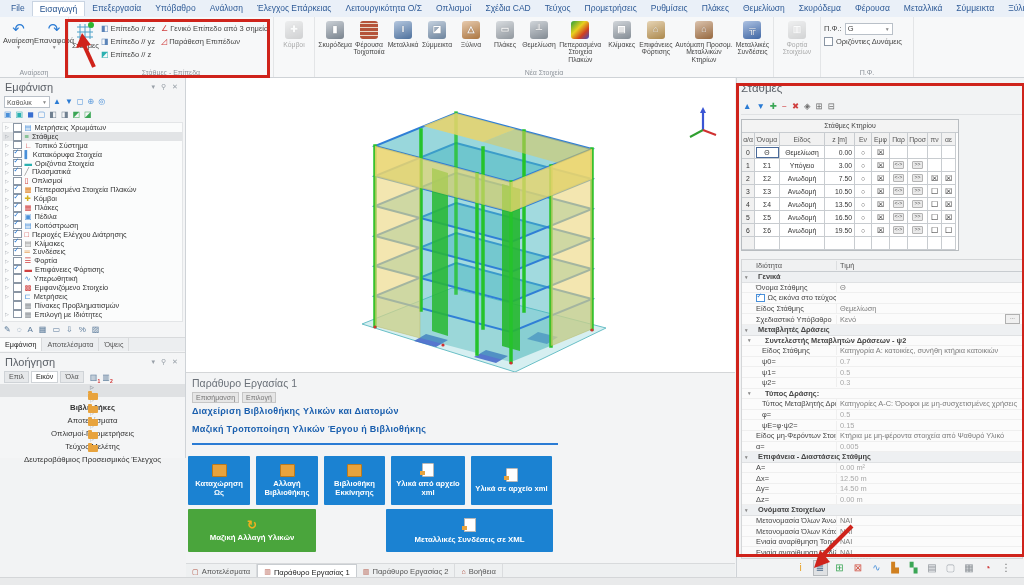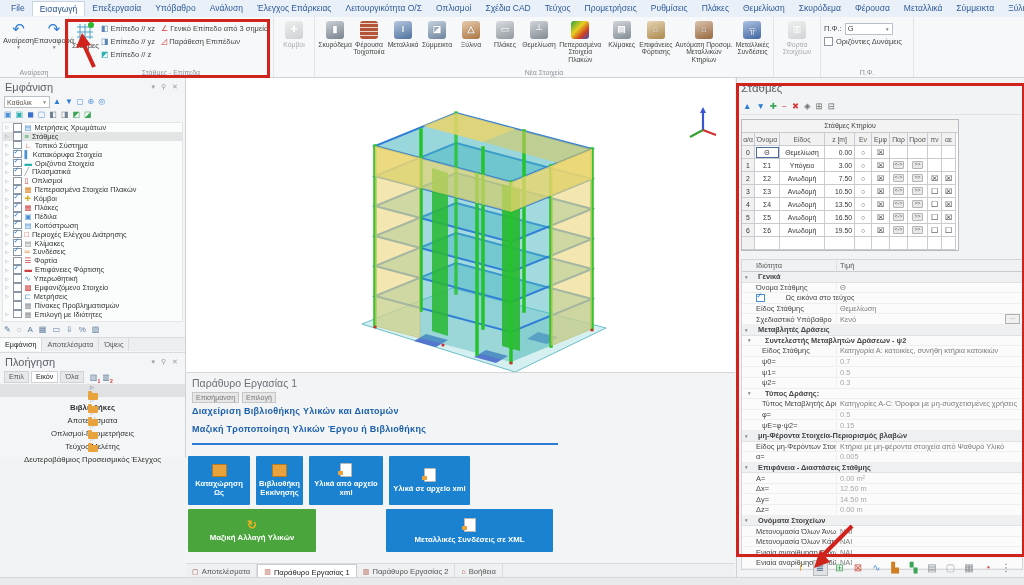--- a/index.html
+++ b/index.html
@@ -119,21 +119,21 @@
   .prow.grp .plbl:before,{content:"";}
   .prow.grp:before{content:"▾";font-size:5px;color:#888;padding-left:3px;width:5px;}
   .prow.sub{font-weight:bold;}
   .prow.sub .plbl{width:auto;border:none;padding-left:12px;}
   .prow.sub:before{content:"▾";font-size:5px;color:#888;padding-left:6px;width:5px;}
   .prow.ind .plbl{padding-left:20px;}
   .prow.dim .pval{color:#a8a8a8;}
   .pchk{display:none;}
   .prow.chk .pchk{display:inline-block;width:6.5px;height:6.5px;border:1px solid #4a90d9;background:#fff;margin-left:14px;position:relative;flex:none;}
   .prow.chk .pchk.on:after{content:"✓";position:absolute;top:-2.5px;left:-0.5px;font-size:7px;color:#2a7bd4;}
-  .prow.chk .plbl{width:auto;border:none;padding-left:21px;}
+  .prow.chk .plbl{width:auto;border:none;padding-left:3px;}
   
   .bottombar{position:absolute;left:0;right:0;bottom:0;height:7px;background:#e9eaeb;border-top:1px solid #d4d6d8;}
   .statusicons{position:absolute;left:794px;top:560px;display:flex;gap:5.5px;align-items:center;}
   .sic{font-size:10px;line-height:14px;width:13px;text-align:center;}
   .sic.hl{background:#dfe1e3;border:1px solid #b6babd;}
   .splitdots{position:absolute;left:845px;top:555px;font-size:6px;color:#9aa0a6;letter-spacing:1px;}
   
   .annbox{position:absolute;border:3px solid #cf231b;pointer-events:none;}
   .annsvg{position:absolute;pointer-events:none;}
 </style>
@@ -705,22 +705,26 @@
         <span class="wwlink">Μαζική Τροποποίηση Υλικών Έργου ή Βιβλιοθήκης</span>
       </div>
     <div class="wwrule"></div>
     <div class="btnrow">
 
         <div class="bluebtn" style="width: 62px;">
           <span class="pkg"></span>
           <span>Καταχώρηση Ως</span>
         </div>
 
-
-        <div class="bluebtn" style="width: 47px; text-align: center;">
+        <div class="bluebtn" style="width: 62px;">
+          <span class="pkg"></span>
+          <span>Αλλαγή Βιβλιοθήκης</span>
+        </div>
+
+        <div class="bluebtn" style="width: 61px; text-align: center;">
           <span class="pkg"></span>
           <span>Βιβλιοθήκη Εκκίνησης</span>
         </div>
 
         <div class="bluebtn" style="width: 74px;">
           <span class="pkg doc"></span>
           <span>Υλικά από αρχείο xml</span>
         </div>
 
         <div class="bluebtn" style="width: 81px;">
@@ -1034,26 +1038,20 @@
 
           </div>
 
           <div class="prow ind dim">
 
             <span class="plbl">ψΕ=φ·ψ2=</span>
             <span class="pval">0.15</span>
 
           </div>
 
-          <div class="prow grp">
-
-            <span class="plbl">μη-Φέροντα Στοιχεία-Περιορισμός βλαβών</span>
-            <span class="pval"></span>
-
-          </div>
 
           <div class="prow">
 
             <span class="plbl">Είδος μη-Φερόντων Στοιχεί...</span>
             <span class="pval">Κτήρια με μη-φέροντα στοιχεία από Ψαθυρό Υλικό</span>
 
           </div>
 
           <div class="prow dim">
 

